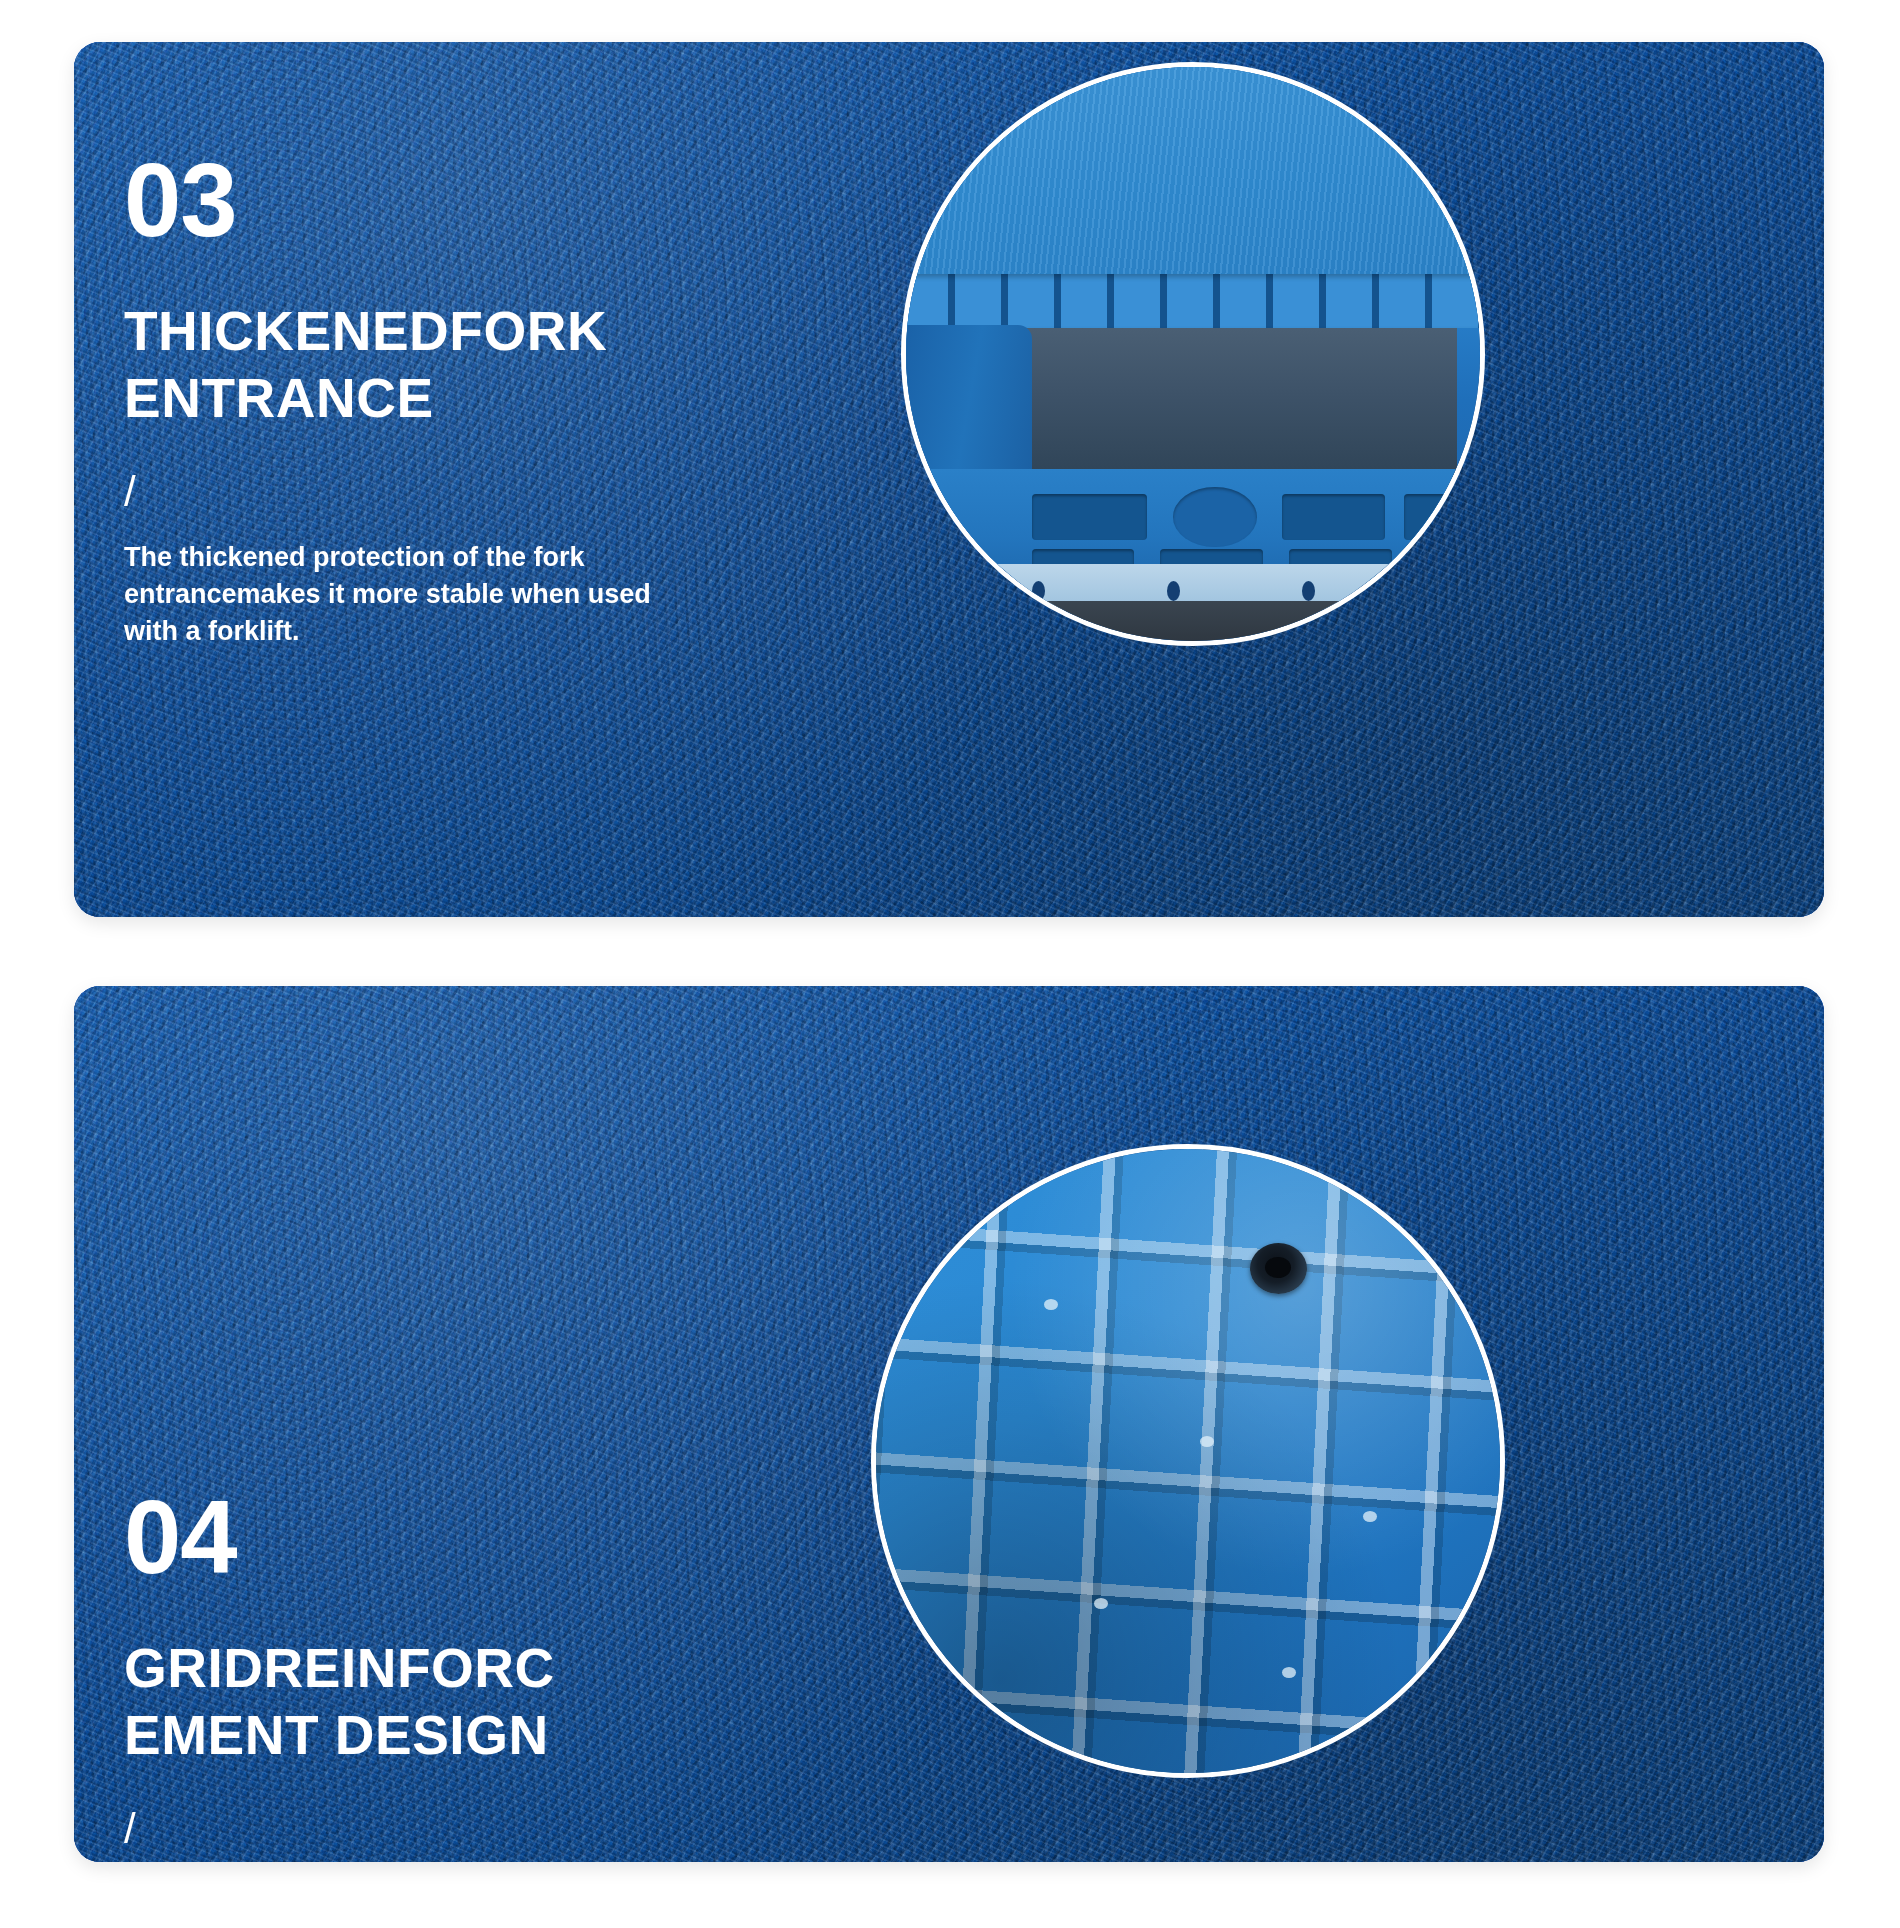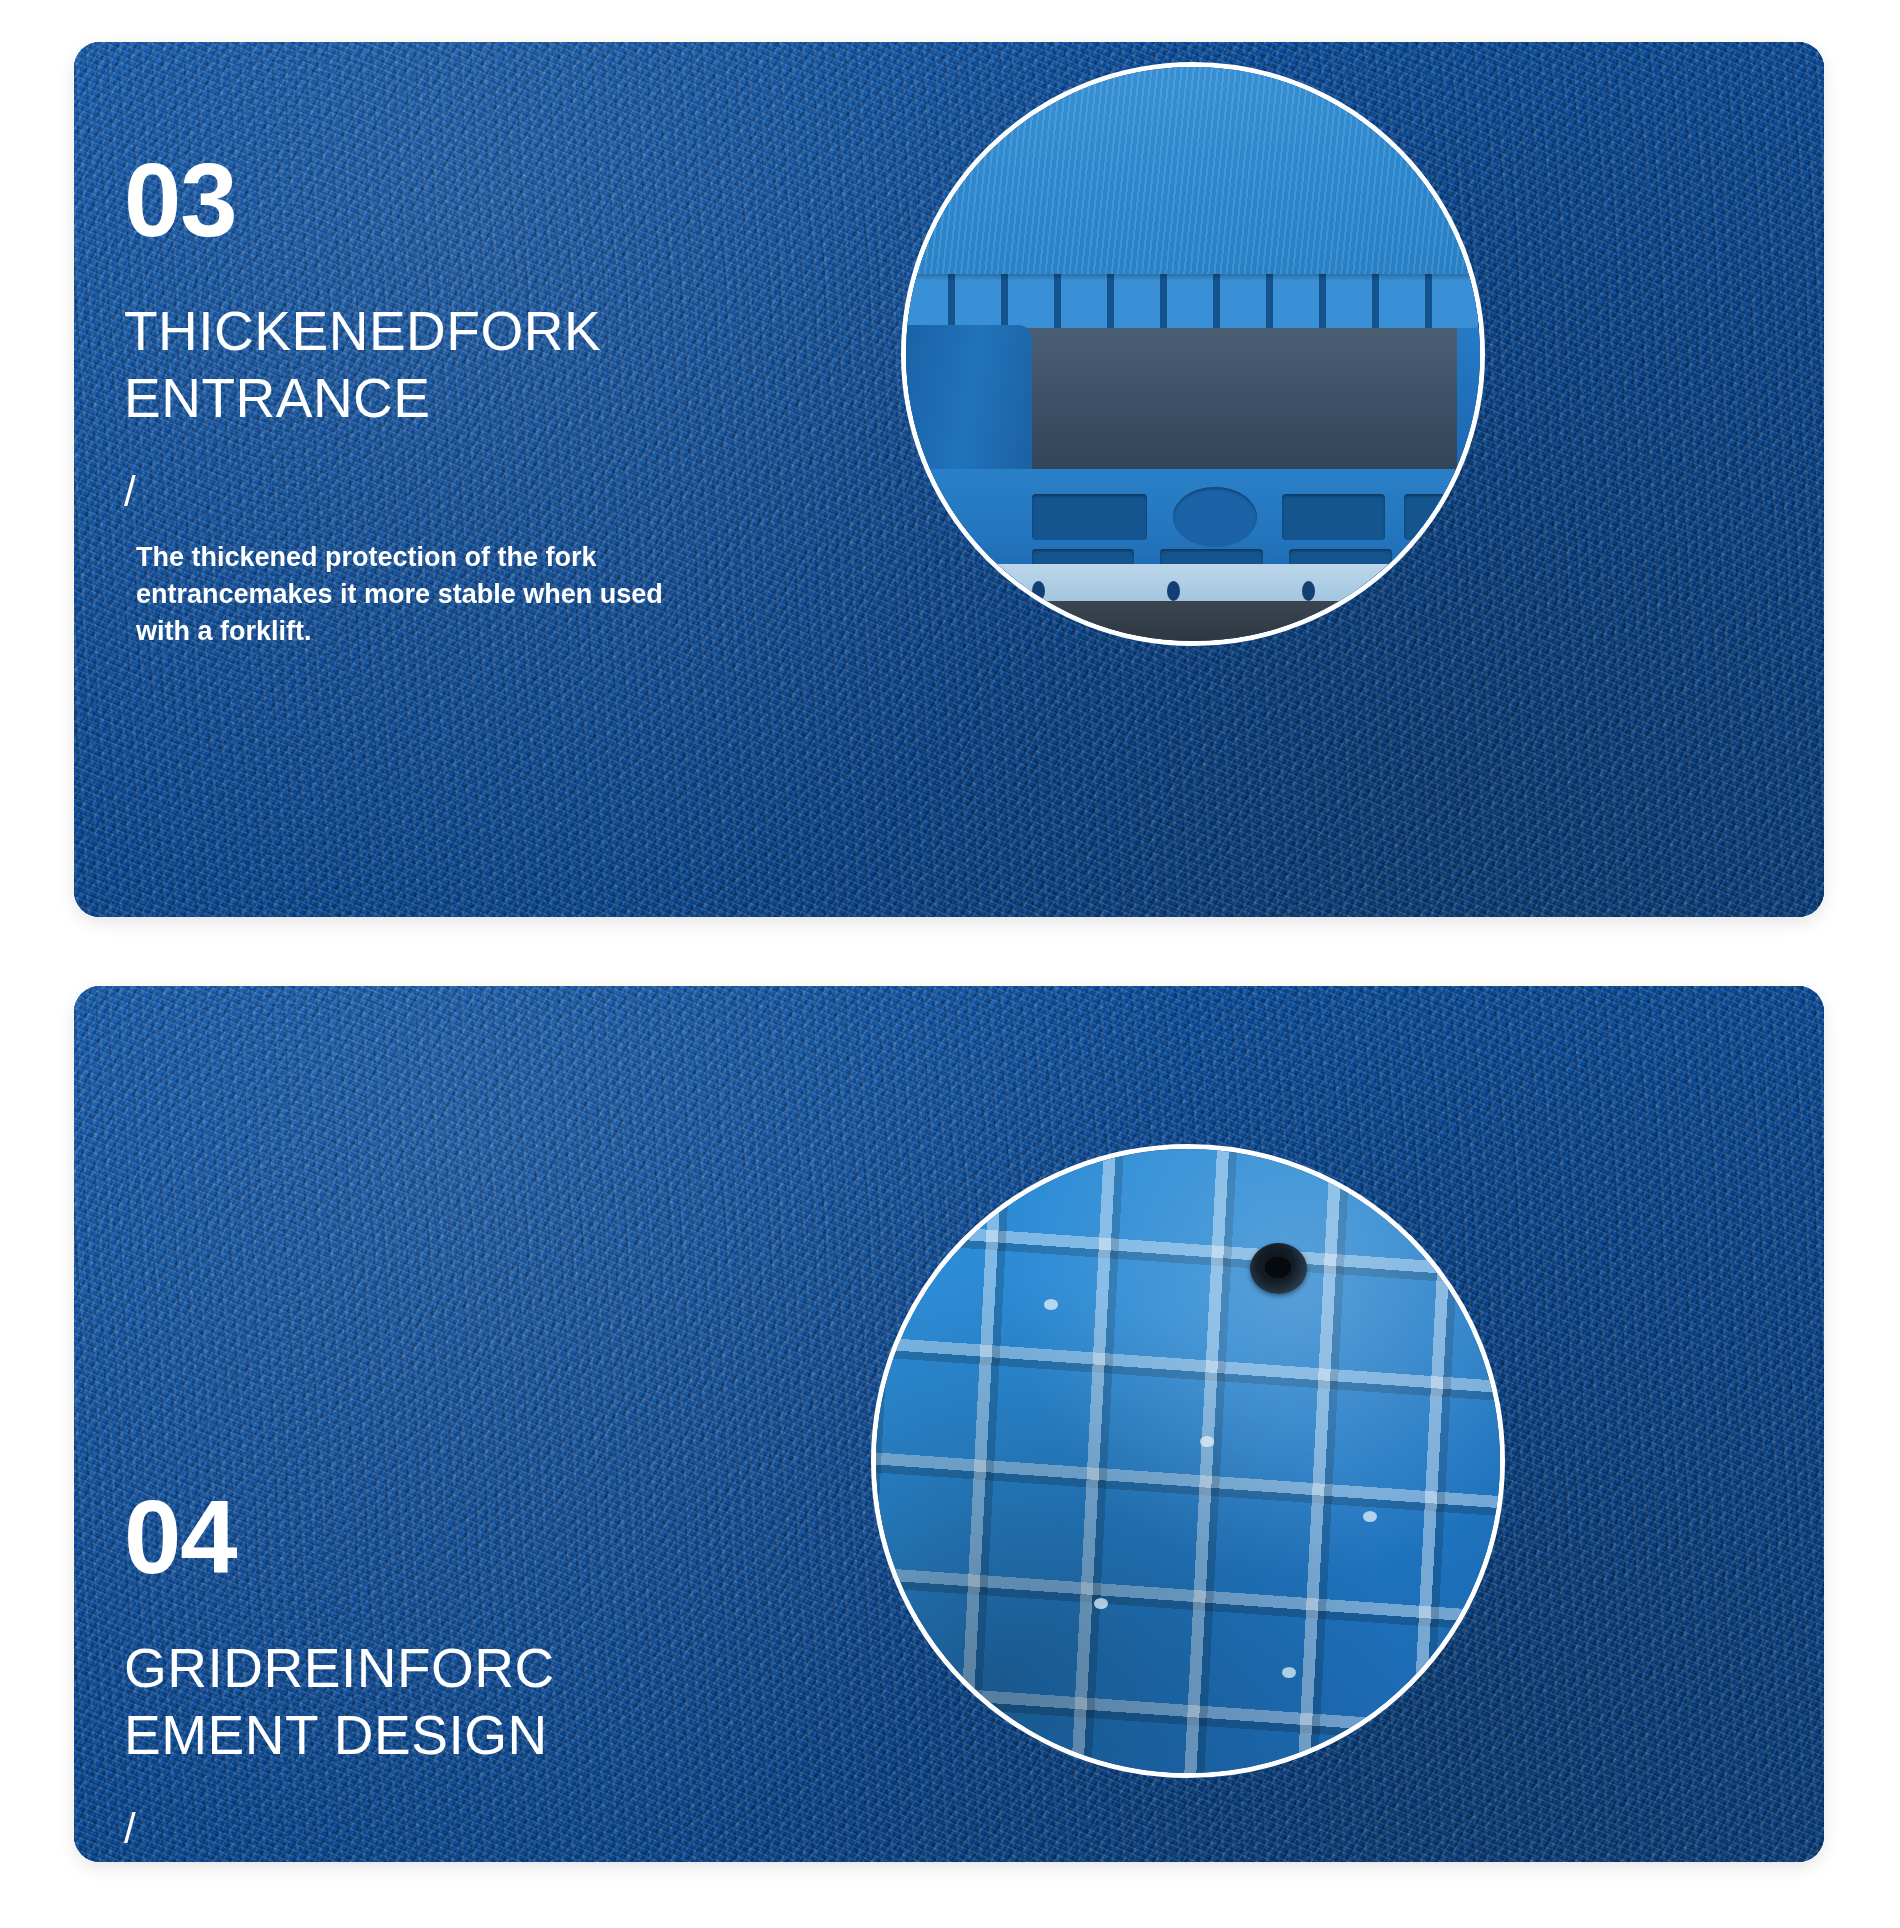--- a/index.html
+++ b/index.html
@@ -86,21 +86,21 @@
     font-size: 103px;
     font-weight: 700;
     line-height: 1.0;
     letter-spacing: -1px;
     color: #ffffff;
     margin: 0 0 46px 0;
   }
 
   .card-title {
     font-size: 55px;
-    font-weight: 400;
+    font-weight: 700;
     line-height: 1.21;
     letter-spacing: 0.5px;
     color: #ffffff;
     margin: 0;
     max-width: 594px;
   }
 
   .card-slash {
     font-size: 42px;
     font-weight: 300;
@@ -108,21 +108,21 @@
     color: #ffffff;
     margin: 40px 0 26px 0;
     display: block;
   }
 
   .card-desc {
     font-size: 27px;
     font-weight: 600;
     line-height: 1.36;
     color: #ffffff;
-    margin: 12px;
+    margin: 0;
     max-width: 554px;
   }
 
   
   .photo-circle {
     position: absolute;
     border-radius: 50%;
     overflow: hidden;
     border: 5px solid #ffffff;
     box-sizing: border-box;

